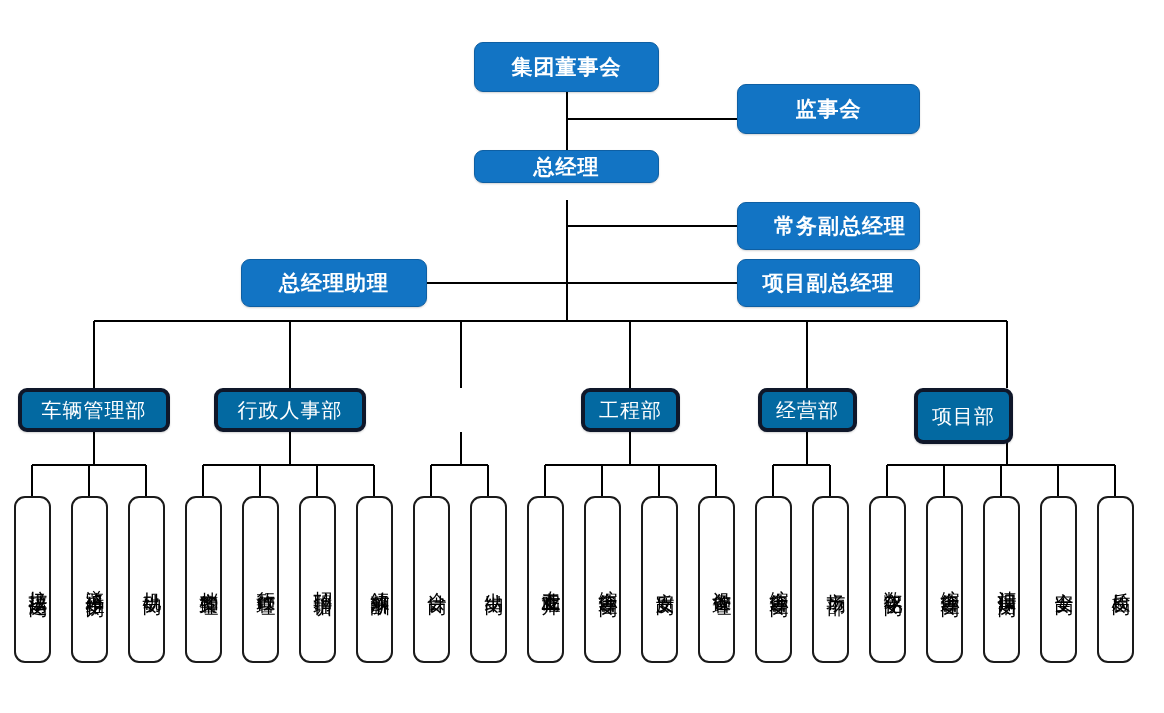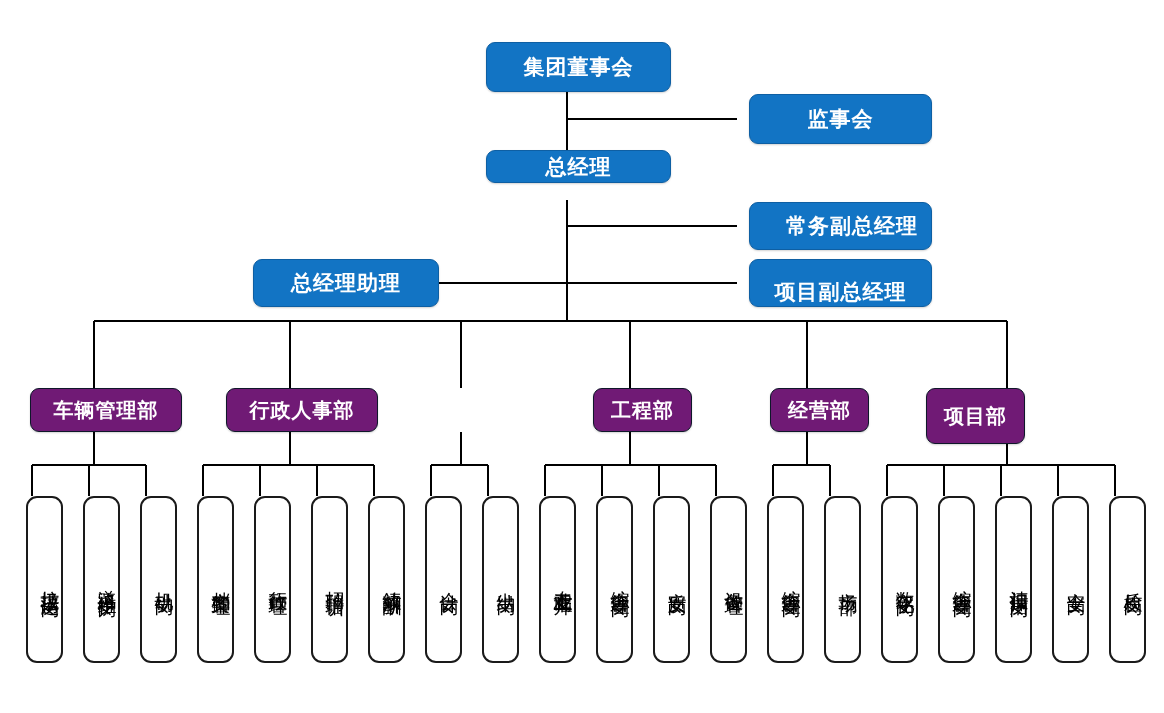--- a/index.html
+++ b/index.html
@@ -28,37 +28,36 @@
   }
   .node {
     position: absolute;
     box-sizing: border-box;
     display: flex;
     align-items: center;
     justify-content: center;
     text-align: center;
     border-radius: 9px;
     z-index: 2;
-    margin-left: 12px;
   }
   .node-exec {
     background: #1274C4;
     border: 1px solid #0E5FA3;
     color: #ffffff;
     font-size: 21px;
     font-weight: 700;
     letter-spacing: 1px;
     box-shadow: 0 1px 2px rgba(0,0,0,0.18);
   }
   .node-dept {
-    background: #701a75;
-    border: 1px solid #0f172a;
+    background: #0369a1;
+    border: 4px solid #0f172a;
     color: #ffffff;
     font-size: 20px;
-    font-weight: 700;
+    font-weight: 400;
     letter-spacing: 1px;
     box-shadow: 0 1px 2px rgba(0,0,0,0.18);
   }
   .node-leaf {
     background: #ffffff;
     border: 2px solid #1a1a1a;
     border-radius: 11px;
     color: #000000;
     font-size: 19px;
     font-weight: 400;
@@ -140,33 +139,33 @@
       <line x1="1001" y1="465" x2="1001" y2="496"></line>
       <line x1="1058" y1="465" x2="1058" y2="496"></line>
       <line x1="1115" y1="465" x2="1115" y2="496"></line>
     </g>
   </svg>
 
   <div class="node node-exec" style="left:474px;top:42px;width:185px;height:50px;">
     <span>集团董事会</span>
   </div>
 
-  <div class="node node-exec" style="left:737px;top:94px;width:183px;height:50px;">
+  <div class="node node-exec" style="left:737px;top:84px;width:183px;height:50px;">
     <span>监事会</span>
   </div>
 
   <div class="node node-exec" style="left:474px;top:150px;width:185px;height:33px;">
     <span>总经理</span>
   </div>
 
   <div class="node node-exec" style="left:737px;top:202px;width:183px;height:48px;padding-left:23px;">
     <span>常务副总经理</span>
   </div>
 
-  <div class="node node-exec" style="left:737px;top:259px;width:183px;height:48px;align-items:flex-end;">
+  <div class="node node-exec" style="left:737px;top:259px;width:183px;height:48px;">
     <span>项目副总经理</span>
   </div>
 
   <div class="node node-exec" style="left:241px;top:259px;width:186px;height:48px;">
     <span>总经理助理</span>
   </div>
 
   <div class="node node-dept" style="left:18px;top:388px;width:152px;height:44px;">
     <span>车辆管理部</span>
   </div>

